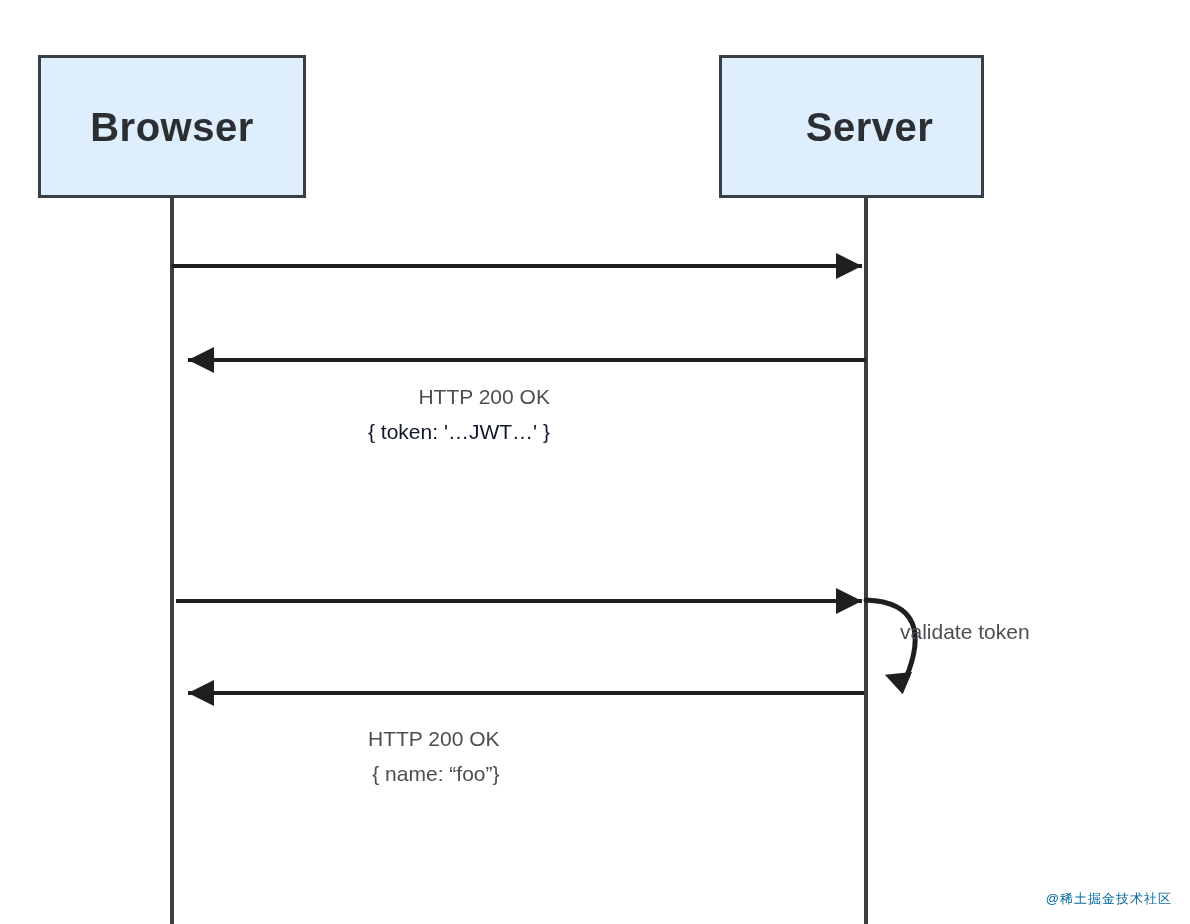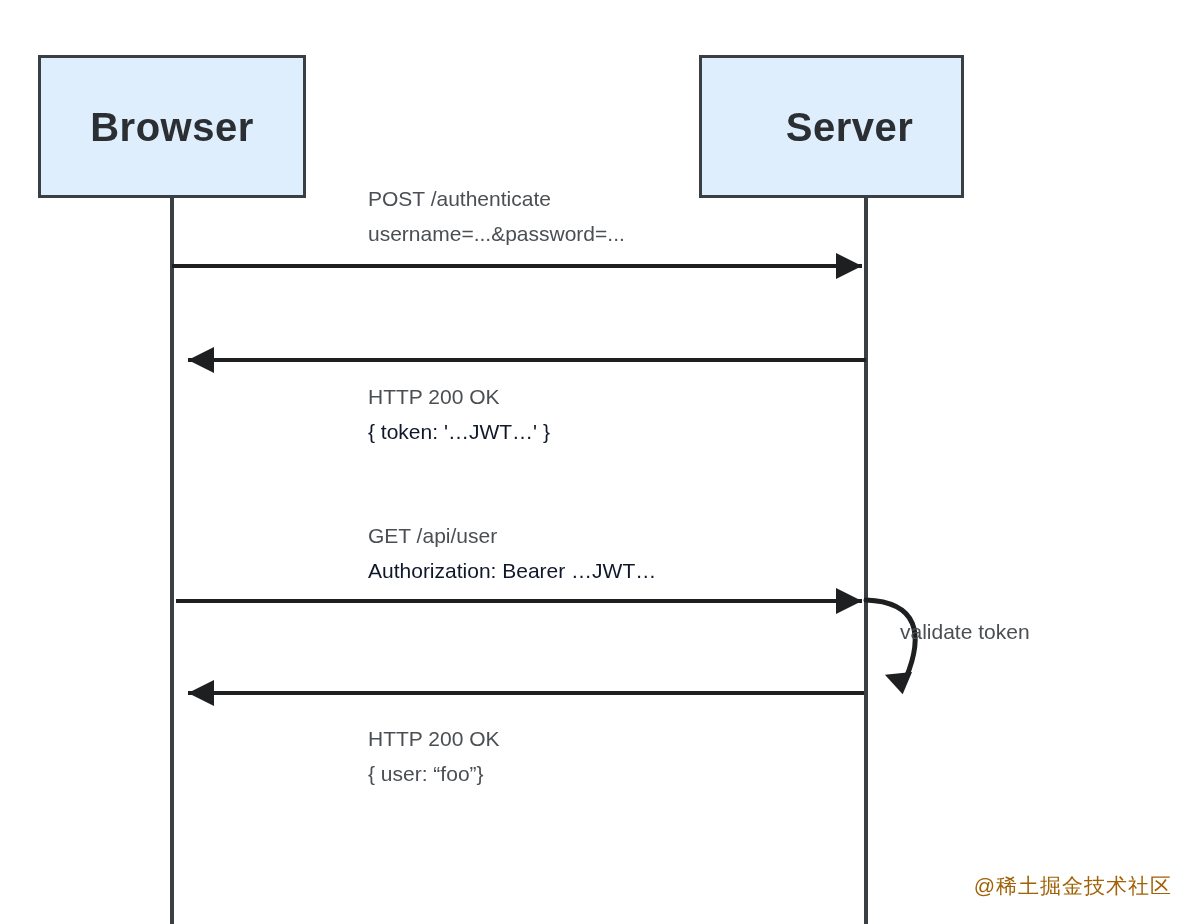--- a/index.html
+++ b/index.html
@@ -10,40 +10,41 @@
   }
   body {
     font-family: "Liberation Sans", sans-serif;
   }
   #canvas {
     position: relative;
     width: 1190px;
     height: 924px;
     background: #ffffff;
     overflow: hidden;
+    text-align: right;
   }
   
   .participant {
     position: absolute;
     box-sizing: border-box;
     background: #dfeefc;
     border: 3px solid #3a3f44;
     display: flex;
     align-items: center;
     justify-content: center;
   }
   .participant-label {
     font-size: 40px;
     font-weight: 600;
     color: #2b2f33;
     letter-spacing: 0.5px;
     line-height: 1;
   }
   #browser-box { left: 38px;  top: 55px; width: 268px; height: 143px; }
-  #server-box  { left: 699px; top: 55px; width: 265px; height: 143px; padding-left: 36px; }
+  #server-box  { left: 719px; top: 55px; width: 265px; height: 143px; padding-left: 36px; }
 
   
   .lifeline {
     position: absolute;
     width: 4px;
     background: #3a3f44;
   }
   #browser-lifeline { left: 170px; top: 198px; height: 726px; }
   #server-lifeline  { left: 864px; top: 198px; height: 726px; }
 
@@ -91,76 +92,68 @@
     left: 860px;
     top: 588px;
     width: 70px;
     height: 115px;
   }
 
   
   #watermark {
     position: absolute;
     right: 18px;
-    bottom: 24px;
-    font-size: 21px;
-    color: #a16207;
+    bottom: 16px;
+    font-size: 13px;
+    color: #0369a1;
     white-space: nowrap;
     letter-spacing: 1px;
   }
 </style>
 </head>
 <body>
 
 <div id="canvas">
 
   <div id="browser-box" class="participant">
     <span class="participant-label">Browser</span>
   </div>
 
   <div id="server-box" class="participant">
     <span class="participant-label">Server</span>
   </div>
 
   <div id="browser-lifeline" class="lifeline"></div>
   <div id="server-lifeline" class="lifeline"></div>
 
-  <div class="msg-text" style="left:368px; top:182px;">
-    <div>POST /authenticate</div>
-    <div>username=...&amp;password=...</div>
-  </div>
 
   <div class="msg-line" style="left:172px; top:264px; width:690px;"></div>
   <div class="arrowhead right" style="left:836px; top:253px;"></div>
 
   <div class="msg-line" style="left:188px; top:358px; width:678px;"></div>
   <div class="arrowhead left" style="left:188px; top:347px;"></div>
 
   <div class="msg-text" style="left:368px; top:380px;">
     <div>HTTP 200 OK</div>
     <div class="line-green">{ token: '…JWT…' }</div>
   </div>
 
-  <div class="msg-text" style="left:368px; top:519px;">
-    <div>GET /api/user</div>
-    <div class="line-green">Authorization: Bearer …JWT…</div>
-  </div>
 
   <div class="msg-line" style="left:176px; top:599px; width:686px;"></div>
   <div class="arrowhead right" style="left:836px; top:588px;"></div>
 
   <svg id="self-loop" viewBox="0 0 70 115">
     <path d="M 6 12 C 58 14, 64 46, 46 90" fill="none" stroke="#1d1f21" stroke-width="5" stroke-linecap="round"></path>
     <polygon points="48,104 24,93 48,80" fill="#1d1f21" transform="rotate(23 40 92)"></polygon>
   </svg>
   <div class="loop-label" style="left:900px; top:620px;">validate token</div>
 
   <div class="msg-line" style="left:188px; top:691px; width:676px;"></div>
   <div class="arrowhead left" style="left:188px; top:680px;"></div>
 
   <div class="msg-text" style="left:368px; top:722px;">
     <div>HTTP 200 OK</div>
-    <div>{ user: “foo”}</div>
+    <div>{ name: “foo”}</div>
   </div>
 
   <div id="watermark">@稀土掘金技术社区</div>
 
 </div>
 
 </body></html>

